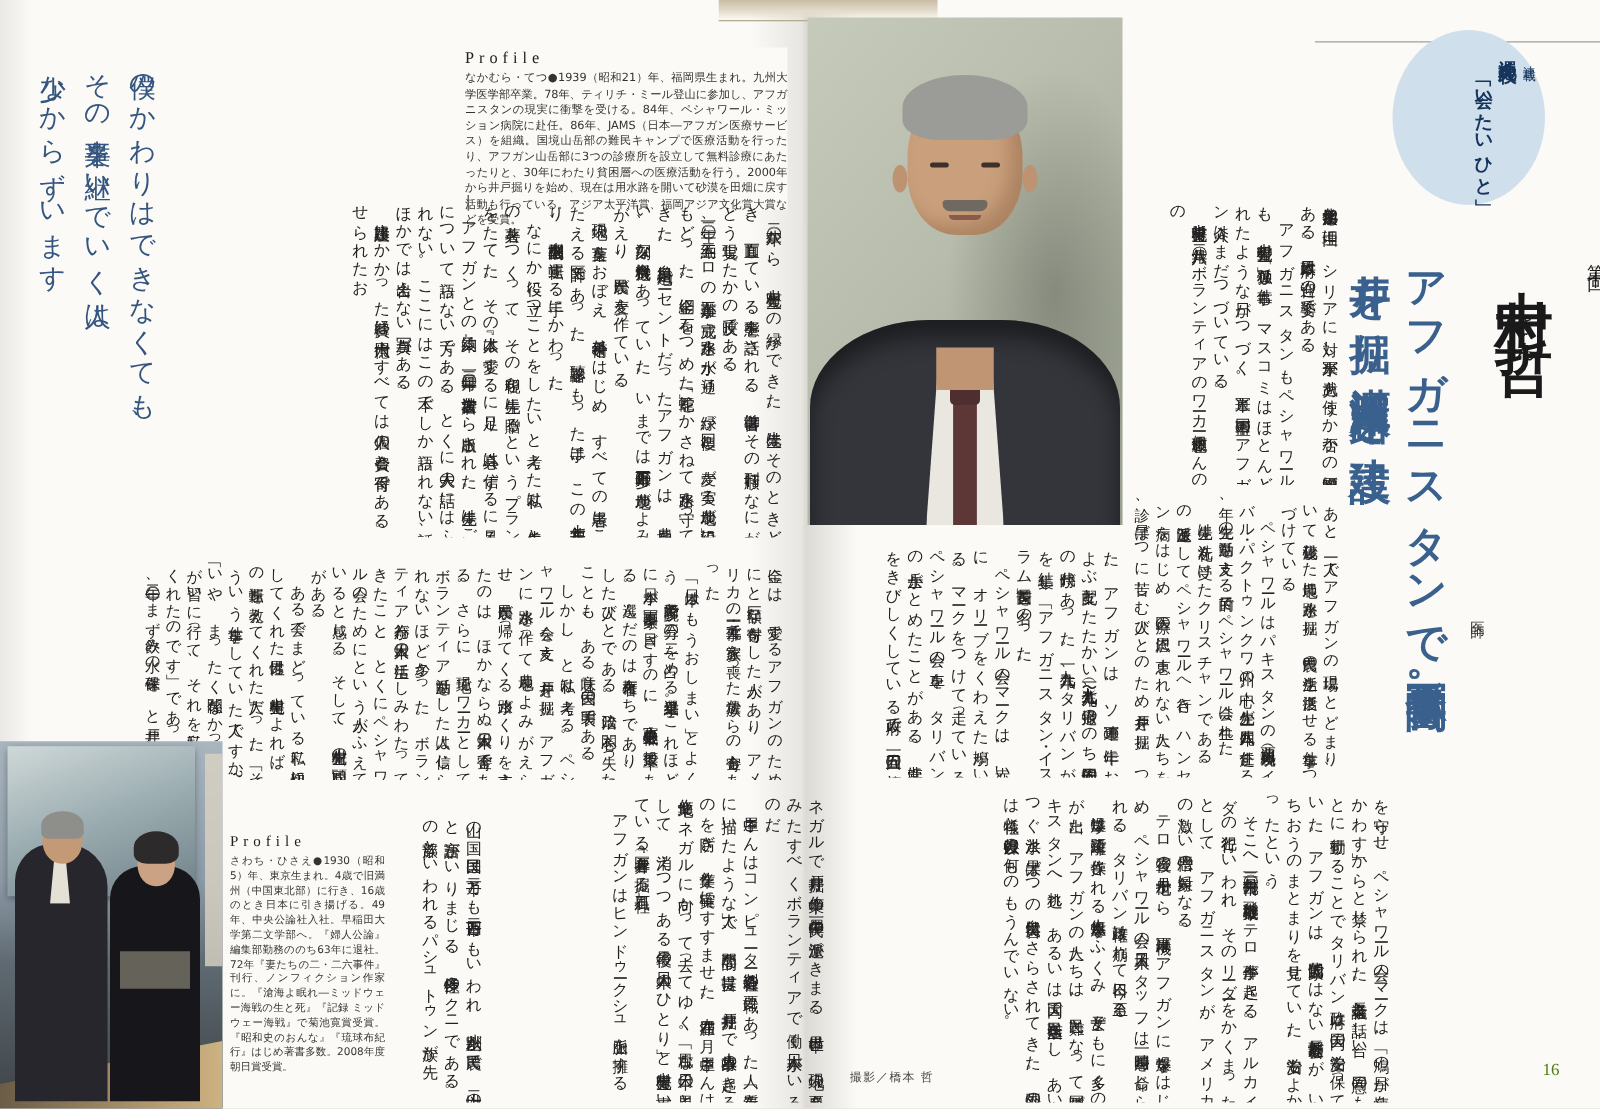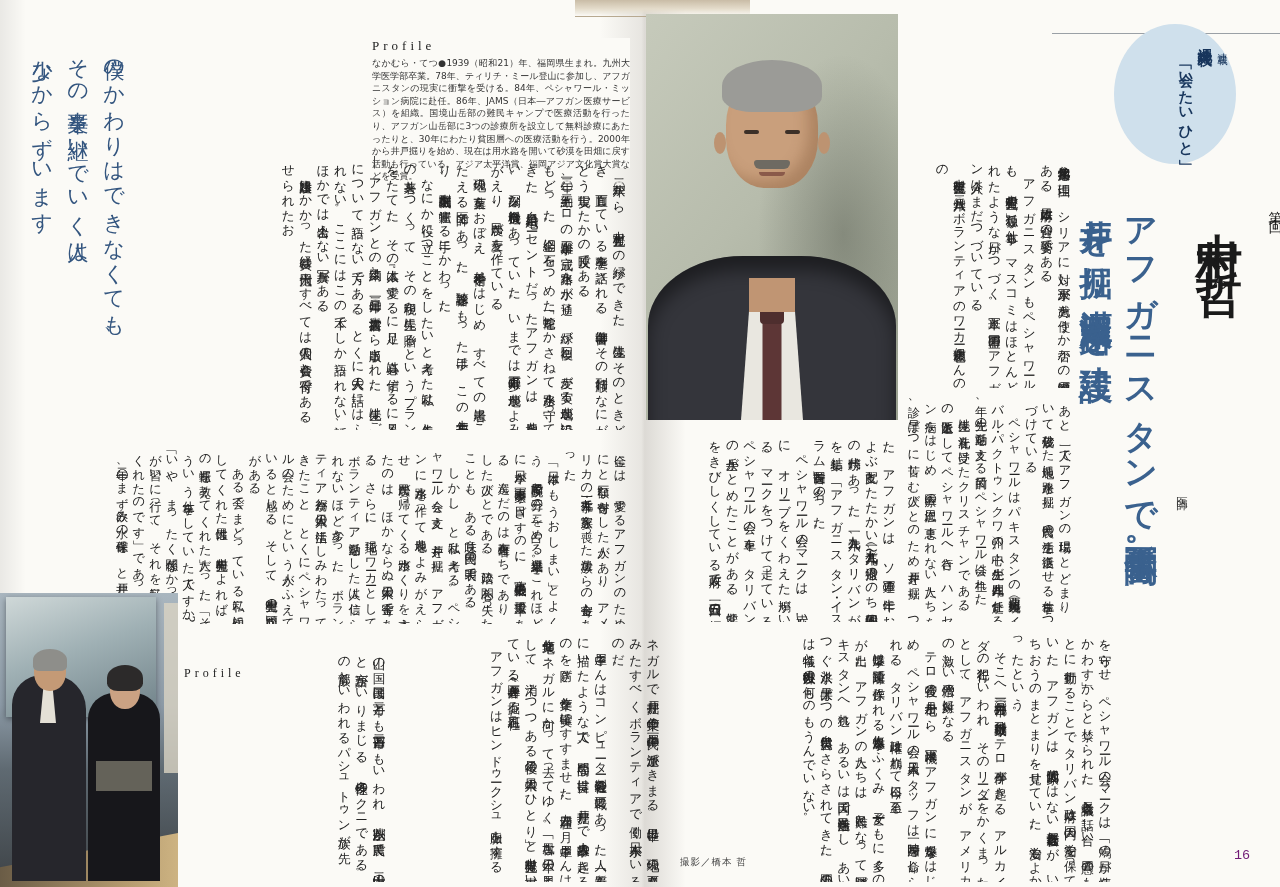--- a/index.html
+++ b/index.html
@@ -110,22 +110,22 @@
   .ip-woman{position:absolute;right:18px;bottom:6px;width:72px;height:188px;background:#17171b;
     border-radius:26px 26px 0 0;}
   .ip-woman-head{position:absolute;right:38px;bottom:178px;width:30px;height:36px;background:#cba283;
     border-radius:48%;}
   .ip-woman-hair{position:absolute;right:35px;bottom:196px;width:36px;height:26px;background:#2c2a2a;
     border-radius:50% 50% 30% 30%;}
   .ip-obi{position:absolute;right:26px;bottom:96px;width:56px;height:30px;background:#6d6a60;opacity:.9;}
   
   .photo-credit{position:absolute;left:680px;top:856px;font-size:9.5px;color:#444;
     font-family:"DejaVu Sans","Liberation Sans",sans-serif;letter-spacing:1px;}
-  .page-number{position:absolute;left:1234px;top:848px;font-size:13.5px;color:#701a75;
-    font-family:Liberation Mono, monospace;}
+  .page-number{position:absolute;left:1234px;top:848px;font-size:13.5px;color:#4d7c0f;
+    font-family:Liberation Serif, serif;}
 </style>
 </head>
 <body>
 
 <div class="spread">
 
   <div class="gutter-shadow"></div>
   <div class="scan-edge"></div>
   <div class="left-vignette"></div>
   <div class="top-rule"></div>
@@ -164,20 +164,21 @@
     <div class="ip-man-head"></div>
     <div class="ip-man-hair"></div>
     <div class="ip-woman"></div>
     <div class="ip-obi"></div>
     <div class="ip-woman-head"></div>
     <div class="ip-woman-hair"></div>
   </div>
 
   <div class="profile-card profile-bottom">
     <div class="profile-label">Profile</div>
+    <div class="profile-text">さわち・ひさえ●1930（昭和5）年、東京生まれ。4歳で旧満州（中国東北部）に行き、16歳のとき日本に引き揚げる。49年、中央公論社入社。早稲田大学第二文学部へ。『婦人公論』編集部勤務ののち63年に退社。72年『妻たちの二・二六事件』刊行、ノンフィクション作家に。『滄海よ眠れ―ミッドウェー海戦の生と死』『記録 ミッドウェー海戦』で菊池寛賞受賞。『昭和史のおんな』『琉球布紀行』はじめ著書多数。2008年度朝日賞受賞。</div>
   </div>
 
   <div class="main-photo">
     <div class="mp-backshadow"></div>
     <div class="mp-suit"></div>
     <div class="mp-shirt"></div>
     <div class="mp-tie"></div>
     <div class="mp-tie-knot"></div>
     <div class="mp-neck"></div>
     <div class="mp-head"></div>

